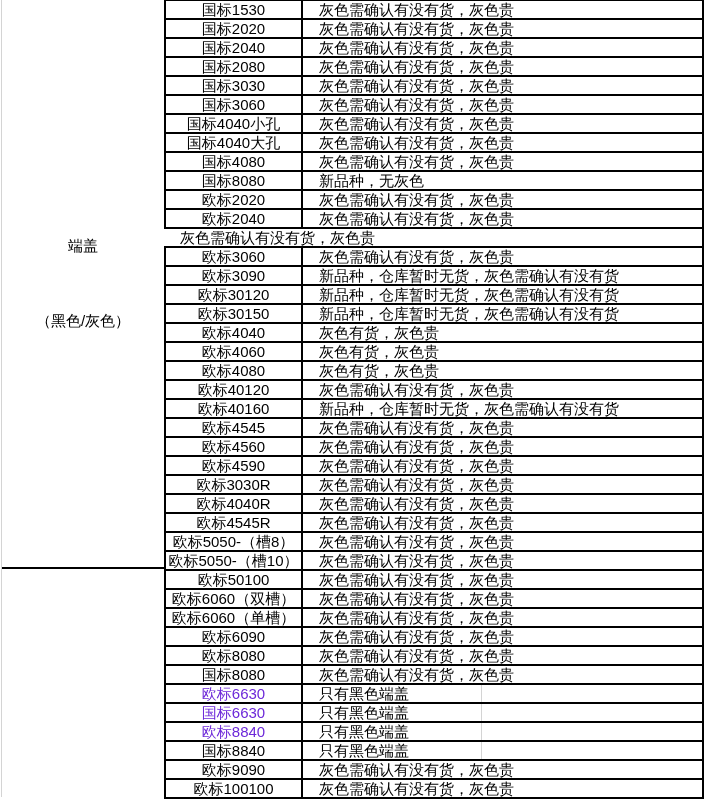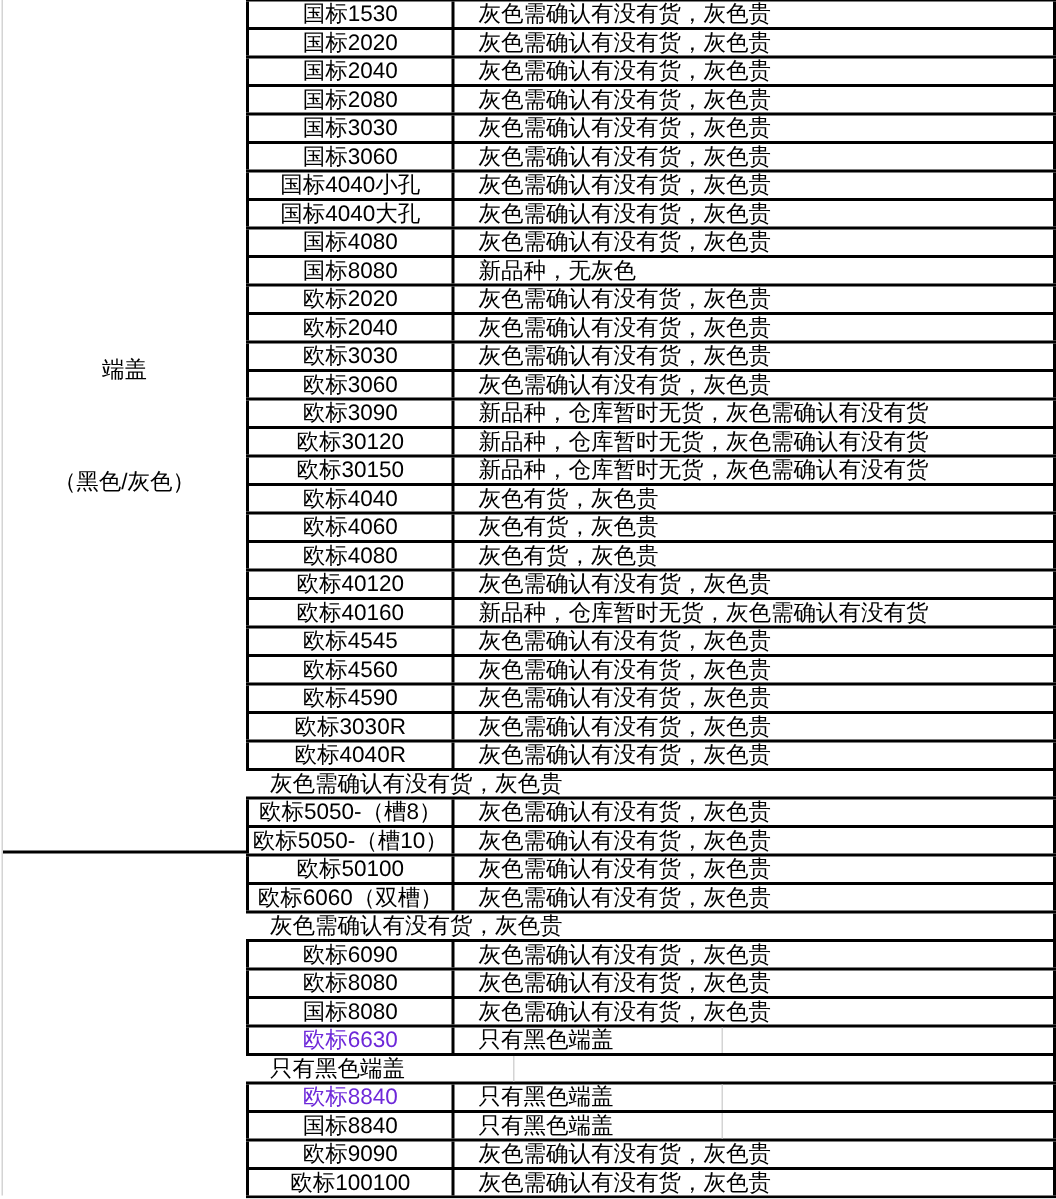--- a/index.html
+++ b/index.html
@@ -126,21 +126,20 @@
       </div>
       <div class="row">
         <div class="cell-product">欧标2020</div>
         <div class="cell-note">灰色需确认有没有货，灰色贵</div>
       </div>
       <div class="row">
         <div class="cell-product">欧标2040</div>
         <div class="cell-note">灰色需确认有没有货，灰色贵</div>
       </div>
       <div class="row">
-        <div class="cell-product">欧标3030</div>
         <div class="cell-note">灰色需确认有没有货，灰色贵</div>
       </div>
       <div class="row">
         <div class="cell-product">欧标3060</div>
         <div class="cell-note">灰色需确认有没有货，灰色贵</div>
       </div>
       <div class="row">
         <div class="cell-product">欧标3090</div>
         <div class="cell-note">新品种，仓库暂时无货，灰色需确认有没有货</div>
       </div>
@@ -186,58 +185,61 @@
       </div>
       <div class="row">
         <div class="cell-product">欧标3030R</div>
         <div class="cell-note">灰色需确认有没有货，灰色贵</div>
       </div>
       <div class="row">
         <div class="cell-product">欧标4040R</div>
         <div class="cell-note">灰色需确认有没有货，灰色贵</div>
       </div>
       <div class="row">
+        <div class="cell-product">欧标4545R</div>
         <div class="cell-note">灰色需确认有没有货，灰色贵</div>
       </div>
       <div class="row">
         <div class="cell-product">欧标5050-（槽8）</div>
         <div class="cell-note">灰色需确认有没有货，灰色贵</div>
       </div>
       <div class="row">
         <div class="cell-product">欧标5050-（槽10）</div>
         <div class="cell-note">灰色需确认有没有货，灰色贵</div>
       </div>
       <div class="row">
         <div class="cell-product">欧标50100</div>
         <div class="cell-note">灰色需确认有没有货，灰色贵</div>
       </div>
       <div class="row">
         <div class="cell-product">欧标6060（双槽）</div>
         <div class="cell-note">灰色需确认有没有货，灰色贵</div>
       </div>
       <div class="row">
+        <div class="cell-product">欧标6060（单槽）</div>
         <div class="cell-note">灰色需确认有没有货，灰色贵</div>
       </div>
       <div class="row">
         <div class="cell-product">欧标6090</div>
         <div class="cell-note">灰色需确认有没有货，灰色贵</div>
       </div>
       <div class="row">
         <div class="cell-product">欧标8080</div>
         <div class="cell-note">灰色需确认有没有货，灰色贵</div>
       </div>
       <div class="row">
         <div class="cell-product">国标8080</div>
         <div class="cell-note">灰色需确认有没有货，灰色贵</div>
       </div>
       <div class="row red">
         <div class="cell-product">欧标6630</div>
         <div class="cell-note">只有黑色端盖<div class="note-gridline"></div></div>
       </div>
       <div class="row red">
+        <div class="cell-product">国标6630</div>
         <div class="cell-note">只有黑色端盖<div class="note-gridline"></div></div>
       </div>
       <div class="row red">
         <div class="cell-product">欧标8840</div>
         <div class="cell-note">只有黑色端盖<div class="note-gridline"></div></div>
       </div>
       <div class="row">
         <div class="cell-product">国标8840</div>
         <div class="cell-note">只有黑色端盖<div class="note-gridline"></div></div>
       </div>

